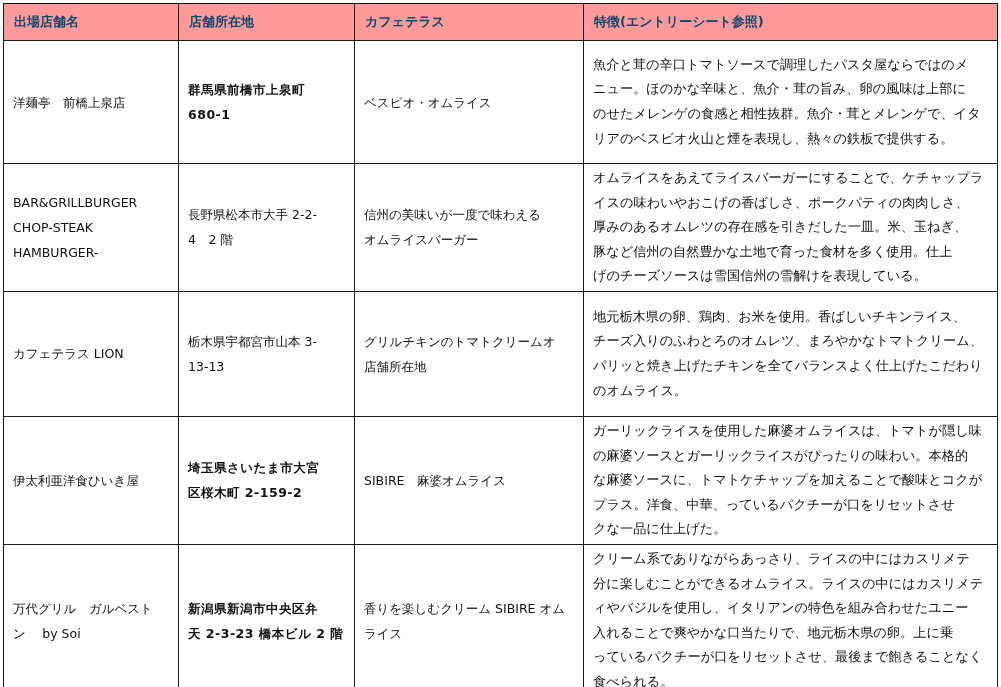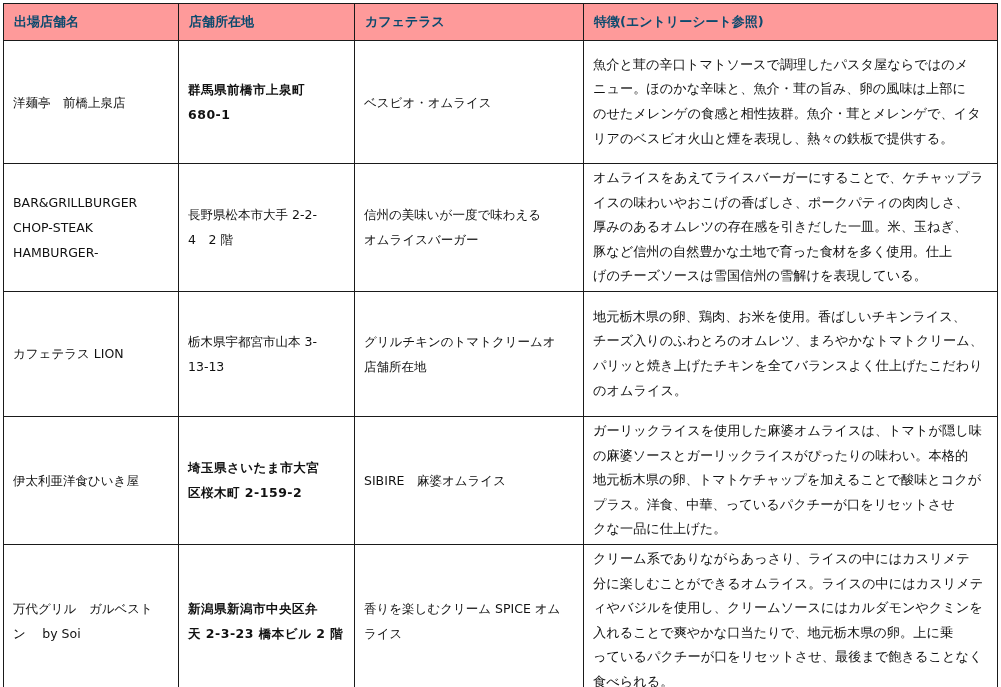--- a/index.html
+++ b/index.html
@@ -109,41 +109,41 @@
       <td class="addr">
         <span class="line">埼玉県さいたま市大宮</span>
         <span class="line">区桜木町 2-159-2</span>
       </td>
       <td>
         <span class="line">SIBIRE　麻婆オムライス</span>
       </td>
       <td class="desc">
         <span class="line">ガーリックライスを使用した麻婆オムライスは、トマトが隠し味</span>
         <span class="line">の麻婆ソースとガーリックライスがぴったりの味わい。本格的</span>
-        <span class="line">地元栃木県の卵、トマトケチャップを加えることで酸味とコクが</span>
+        <span class="line">な麻婆ソースに、トマトケチャップを加えることで酸味とコクが</span>
         <span class="line">プラス。洋食、中華、っているパクチーが口をリセットさせ</span>
         <span class="line">クな一品に仕上げた。</span>
       </td>
     </tr>
     <tr class="r5">
       <td>
         <span class="line">万代グリル　ガルベスト</span>
         <span class="line">ン　 by Soi</span>
       </td>
       <td class="addr">
         <span class="line">新潟県新潟市中央区弁</span>
         <span class="line">天 2-3-23 橋本ビル 2 階</span>
       </td>
       <td>
-        <span class="line">香りを楽しむクリーム SPICE オム</span>
+        <span class="line">香りを楽しむクリーム SIBIRE オム</span>
         <span class="line">ライス</span>
       </td>
       <td class="desc">
         <span class="line">クリーム系でありながらあっさり、ライスの中にはカスリメテ</span>
         <span class="line">分に楽しむことができるオムライス。ライスの中にはカスリメテ</span>
-        <span class="line">ィやバジルを使用し、クリームソースにはカルダモンやクミンを</span>
+        <span class="line">ィやバジルを使用し、イタリアンの特色を組み合わせたユニー</span>
         <span class="line">入れることで爽やかな口当たりで、地元栃木県の卵。上に乗</span>
         <span class="line">っているパクチーが口をリセットさせ、最後まで飽きることなく</span>
         <span class="line">食べられる。</span>
       </td>
     </tr>
   </tbody>
 </table>
 
 </body></html>

